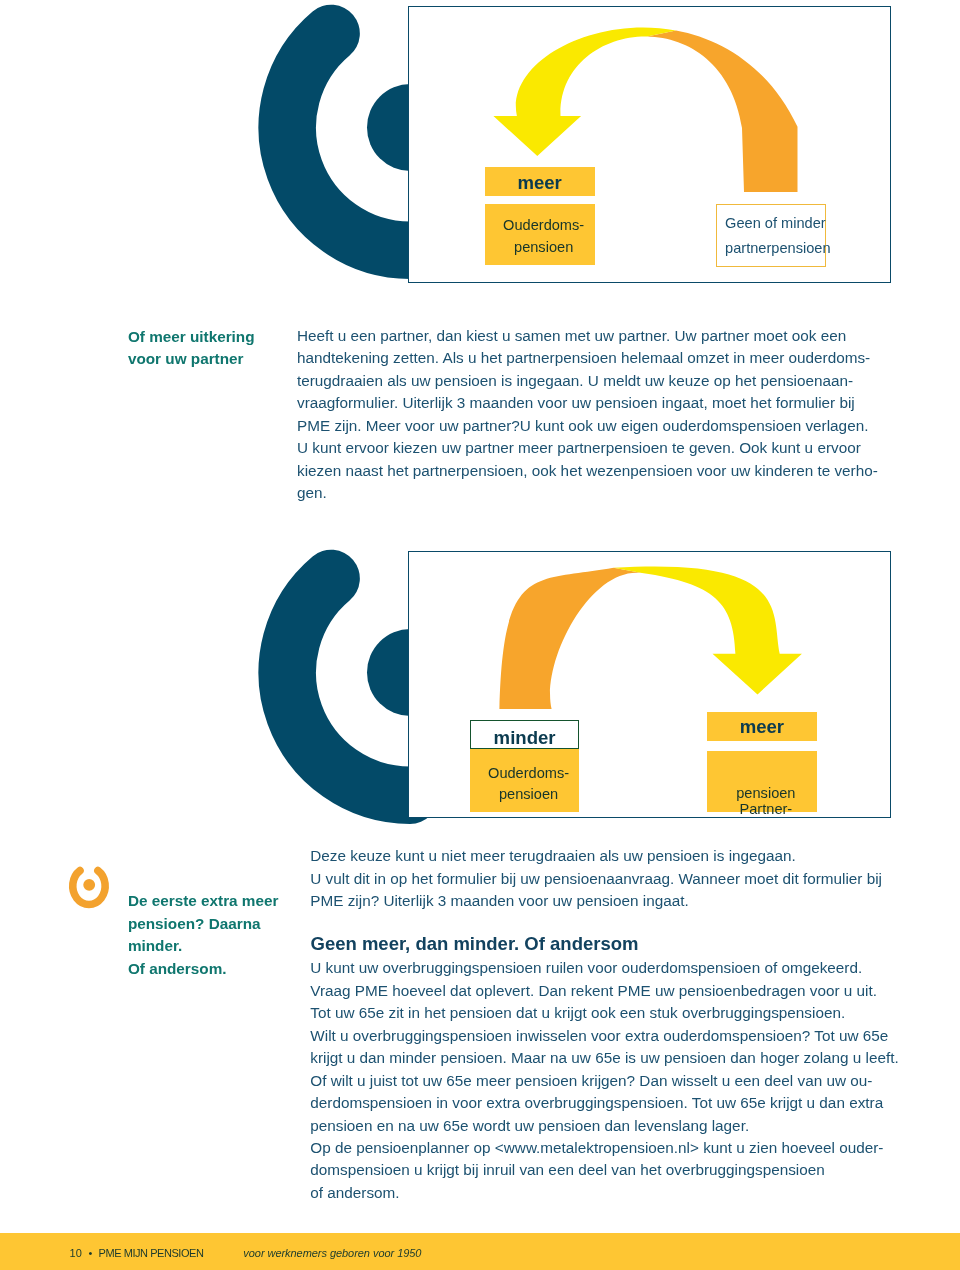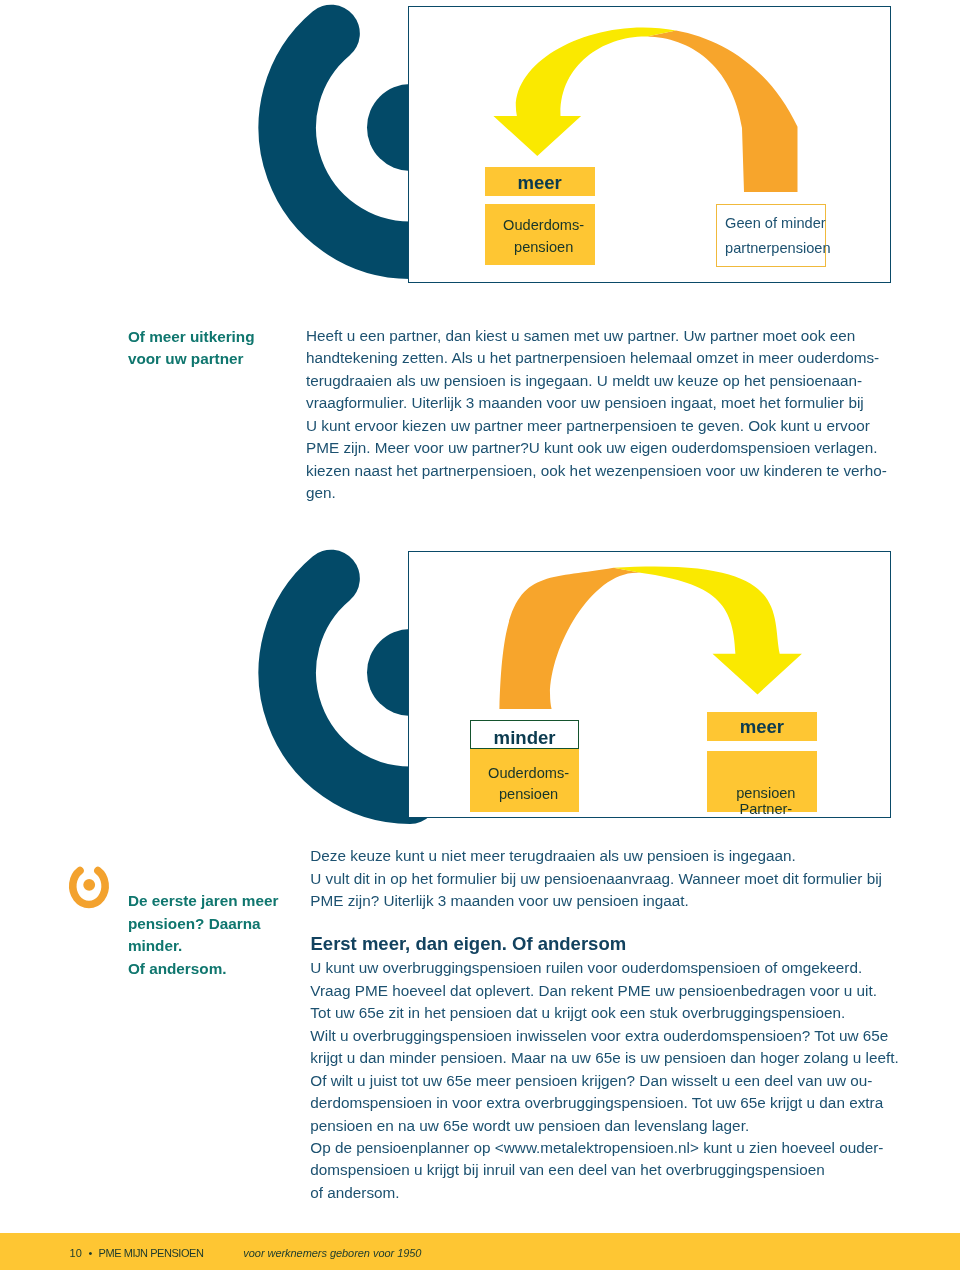--- a/index.html
+++ b/index.html
@@ -61,27 +61,27 @@
   </div>
   <div class="outline" style="left:716.1px;top:204.1px;width:110.2px;height:62.5px;">
     <span style="top:8px;">Geen of minder</span>
     <span style="top:33.4px;">partnerpensioen</span>
   </div>
 
   <div class="sidehead" style="left:127.9px;top:326px;">
     <div>Of meer uitkering</div>
     <div>voor uw partner</div>
   </div>
-  <div class="bodytext" style="left:306px;top:325px;">
+  <div class="bodytext" style="left:297px;top:325px;">
     <div>Heeft u een partner, dan kiest u samen met uw partner. Uw partner moet ook een</div>
     <div>handtekening zetten. Als u het partnerpensioen helemaal omzet in meer ouderdoms-</div>
     <div>terugdraaien als uw pensioen is ingegaan. U meldt uw keuze op het pensioenaan-</div>
     <div>vraagformulier. Uiterlijk 3 maanden voor uw pensioen ingaat, moet het formulier bij</div>
+    <div>PME zijn.  Meer voor uw partner?U kunt ook uw eigen ouderdomspensioen verlagen.</div>
     <div>U kunt ervoor kiezen uw partner meer partnerpensioen te geven. Ook kunt u ervoor</div>
-    <div>PME zijn.  Meer voor uw partner?U kunt ook uw eigen ouderdomspensioen verlagen.</div>
     <div>kiezen naast het partnerpensioen, ook het wezenpensioen voor uw kinderen te verho-</div>
     <div>gen.</div>
   </div>
 
   <svg class="svgwrap" viewBox="0 0 960 1270" width="960" height="1270" aria-hidden="true">
     <g>
       <path d="M 331.1 578.47 A 122.75 122.75 0 0 0 410 795.25" fill="none" stroke="#034A68" stroke-width="57.5" stroke-linecap="round"></path>
       <circle cx="410.5" cy="672.5" r="43.5" fill="#034A68"></circle>
     </g>
   </svg>
@@ -106,33 +106,33 @@
   <div class="bdy" style="left:707.2px;top:750.8px;width:109.4px;height:61.4px;">
     <span style="top:18px;margin-top:30px;">Partner-</span>
     <span style="top:32.6px;">pensioen</span>
   </div>
 
   <svg class="abs" style="left:64px;top:862px;" width="52" height="50" viewBox="64 862 52 50">
     <path d="M 80.0 870.6 A 16.2 18.5 0 1 0 97.9 870.6" fill="none" stroke="#F3A22E" stroke-width="7.6" stroke-linecap="round"></path>
     <circle cx="89.2" cy="884.8" r="5.9" fill="#F3A22E"></circle>
   </svg>
   <div class="sidehead" style="left:127.9px;top:890.3px;line-height:22.6px;">
-    <div>De eerste jaren meer</div>
+    <div>De eerste extra meer</div>
     <div>pensioen? Daarna</div>
     <div>minder.</div>
     <div>Of andersom.</div>
   </div>
 
   <div class="bodytext" style="left:310.3px;top:845.2px;">
     <div>Deze keuze kunt u niet meer terugdraaien als uw pensioen is ingegaan.</div>
     <div>U vult dit in op het formulier bij uw pensioenaanvraag. Wanneer moet dit formulier bij</div>
     <div>PME zijn? Uiterlijk 3 maanden voor uw pensioen ingaat.</div>
   </div>
   <div class="bodytext" style="left:310.5px;top:933.1px;font-weight:bold;font-size:18.5px;color:#12425F;">
-    <div>Eerst meer, dan eigen. Of andersom</div>
+    <div>Geen meer, dan minder. Of andersom</div>
   </div>
   <div class="bodytext" style="left:310.3px;top:957.4px;">
     <div>U kunt uw overbruggingspensioen ruilen voor ouderdomspensioen of omgekeerd.</div>
     <div>Vraag PME hoeveel dat oplevert. Dan rekent PME uw pensioenbedragen voor u uit.</div>
     <div>Tot uw 65e zit in het pensioen dat u krijgt ook een stuk overbruggingspensioen.</div>
     <div>Wilt u overbruggingspensioen inwisselen voor extra ouderdomspensioen? Tot uw 65e</div>
     <div>krijgt u dan minder pensioen. Maar na uw 65e is uw pensioen dan hoger zolang u leeft.</div>
     <div>Of wilt u juist tot uw 65e meer pensioen krijgen? Dan wisselt u een deel van uw ou-</div>
     <div>derdomspensioen in voor extra overbruggingspensioen. Tot uw 65e krijgt u dan extra</div>
     <div>pensioen en na uw 65e wordt uw pensioen dan levenslang lager.</div>

